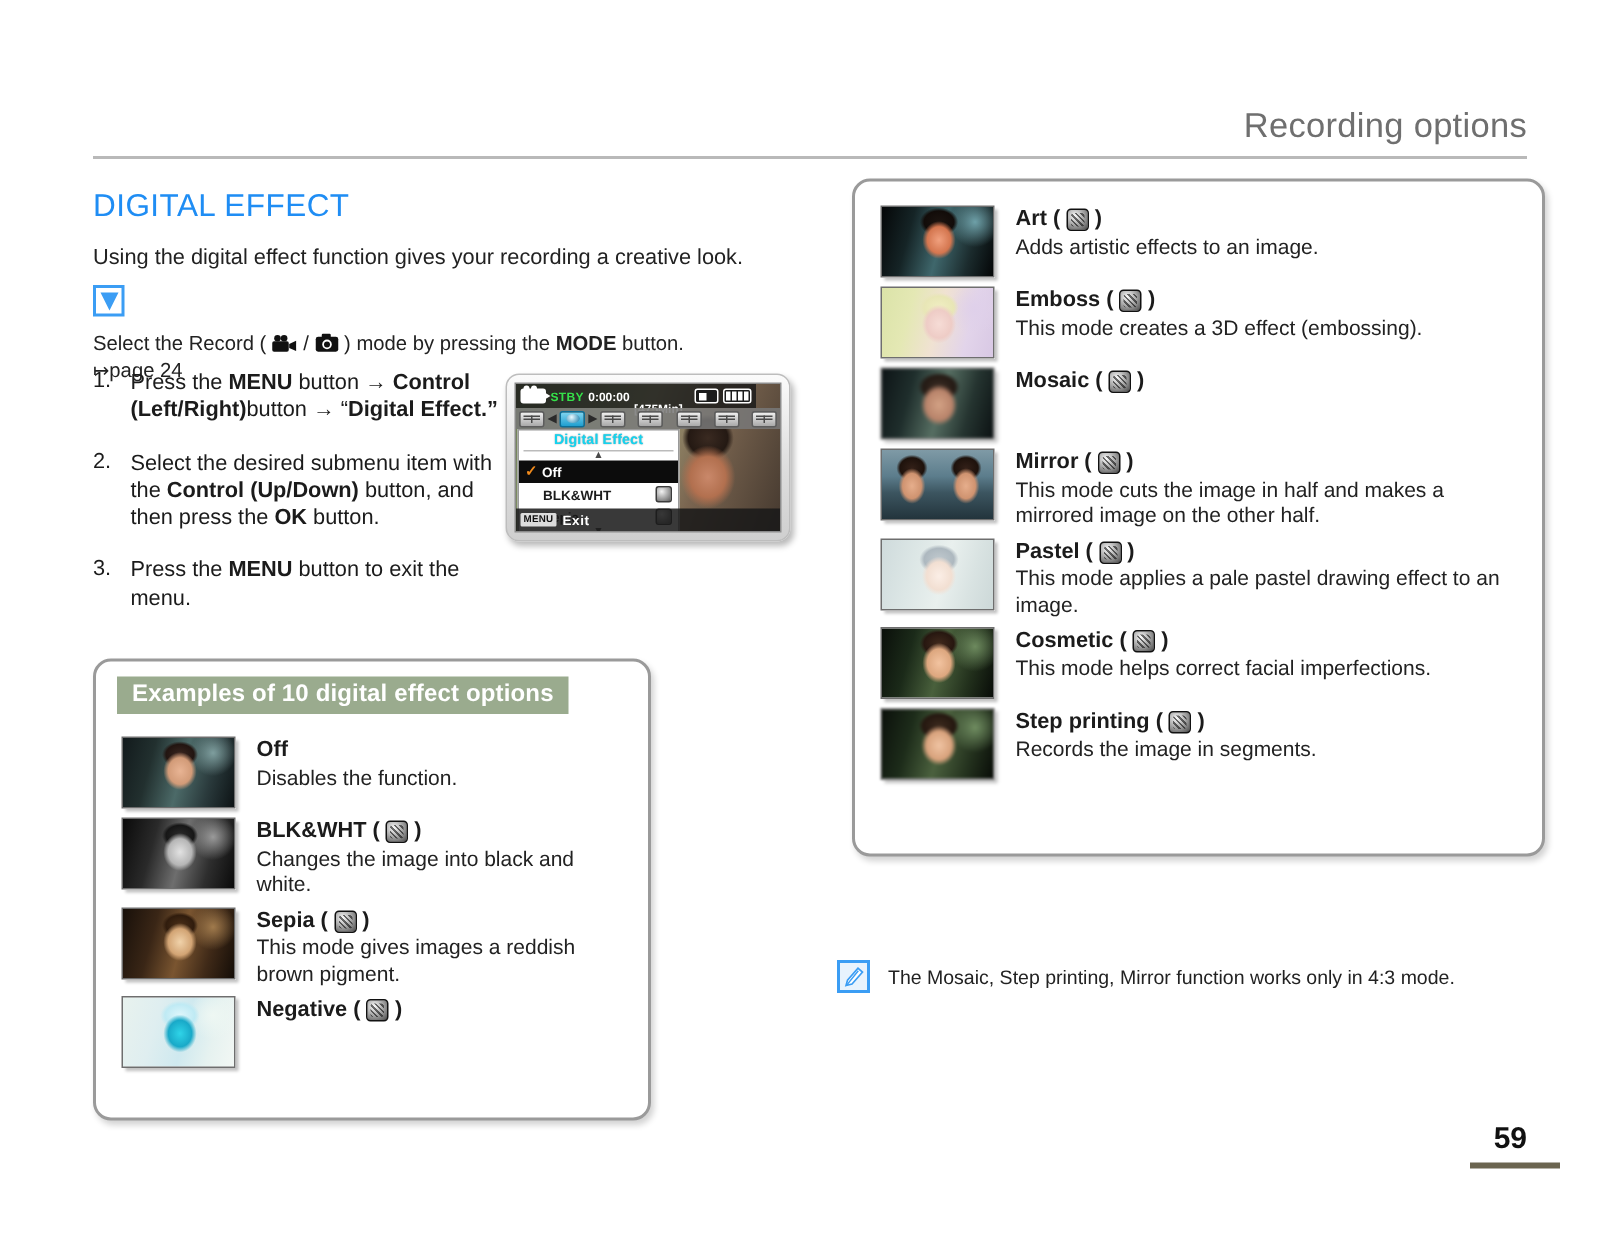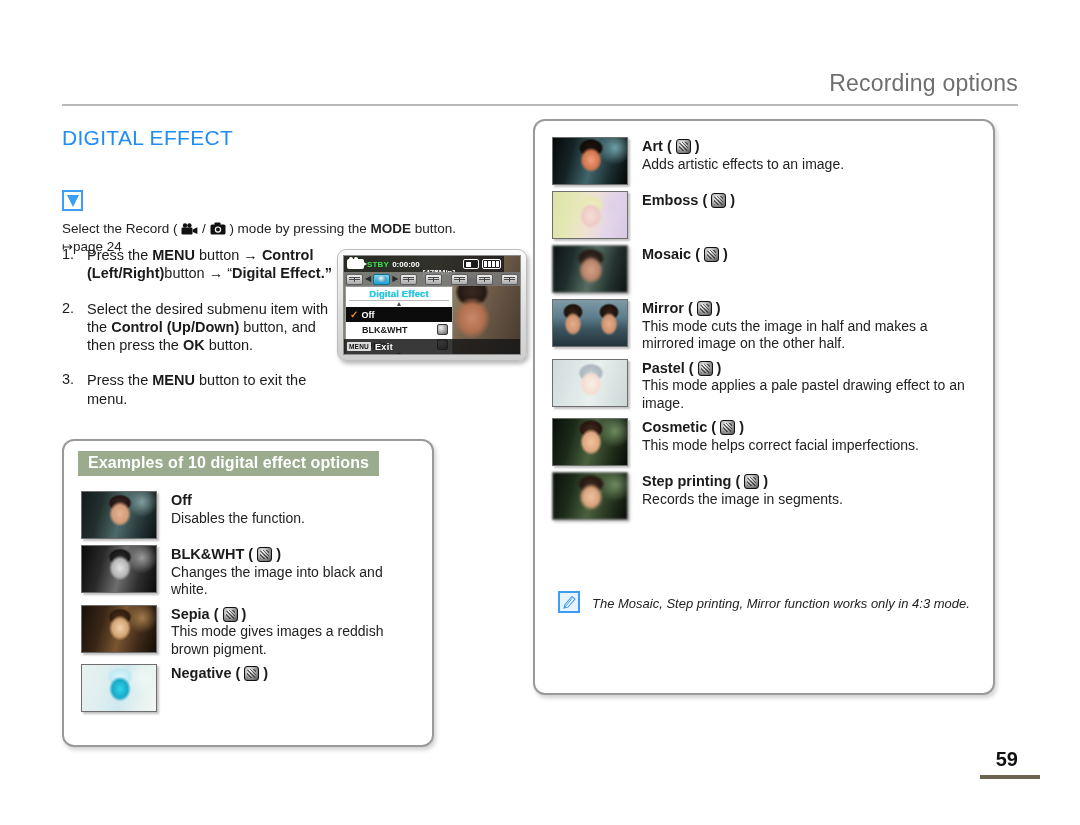--- a/index.html
+++ b/index.html
@@ -181,21 +181,21 @@
 
   
   .panel {
     position: absolute;
     border: 2px solid #9a9a9a;
     border-radius: 12px;
     background: #fff;
     box-shadow: 2px 3px 4px rgba(0,0,0,.18);
   }
   .panel-left  { left: 62px;  top: 439px; width: 372px; height: 308px; }
-  .panel-right { left: 533px; top: 119px; width: 462px; height: 576px; text-decoration: underline; }
+  .panel-right { left: 568px; top: 119px; width: 462px; height: 452px; text-decoration: underline; }
 
   .banner {
     position: absolute; left: 14px; top: 10px;
     background: #9aab8e; color: #ffffff;
     font-size: 16px; font-weight: 700; letter-spacing: .1px;
     padding: 3px 10px 4px;
   }
 
   
   .eff-list { position: absolute; left: 17px; right: 14px; }
@@ -305,22 +305,22 @@
     background:
       radial-gradient(ellipse 16px 18px at 38px 24px, #efc3a2 0%, #d8a27c 52%, rgba(205,150,115,0) 74%),
       radial-gradient(ellipse 17px 12px at 38px 11px, #3c2a1e 0%, #251810 62%, rgba(36,22,15,0) 80%),
       radial-gradient(ellipse 24px 24px at 62px 12px, #6f8c60 0%, rgba(105,135,90,0) 70%),
       linear-gradient(105deg,#0b100b 0%, #1d2c1a 26%, #4b613e 52%, #24321e 78%, #090d08 100%);
     filter: blur(.8px);
   }
 
   
   .foot-note {
-    position: absolute; left: 558px; top: 591px; width: 470px;
-    display: flex; gap: 12px; align-items: flex-end; font-style: italic;
+    position: absolute; left: 558px; top: 640px; width: 470px;
+    display: flex; gap: 12px; align-items: center;
   }
   .note-ic {
     width: 22px; height: 22px; flex: 0 0 22px;
     border: 2px solid #3b9df4; background: #e8f3fd;
     display:flex; align-items:center; justify-content:center;
   }
   .foot-txt { font-size: 13px; color: #222; line-height: 1.3; padding-top: 3px; }
 
   
   .pagenum {
@@ -334,20 +334,21 @@
 </style>
 </head>
 <body>
 
 <div class="page">
 
   <div class="hdr-title">Recording options</div>
   <div class="hdr-rule"></div>
 
   <div class="sec-title">DIGITAL EFFECT</div>
+  <div class="intro">Using the digital effect function gives your recording a creative look.</div>
 
   <div class="note-row">
     <div class="chk-icon">
       <svg width="14" height="14" viewBox="0 0 14 14" aria-hidden="true">
         <polygon points="1,1 13,1 7,13" fill="#3b9df4"></polygon>
       </svg>
     </div>
     <div class="note-text">
       <span>Select the Record (</span><span class="inline-ic">
         <svg width="17" height="12" viewBox="0 0 17 12" style="vertical-align:-2px">
@@ -514,20 +515,21 @@
         </div>
         <div class="eff">
           <div class="thumb t-emboss"></div>
           <div class="eff-txt">
             <div class="eff-name">
               <span>Emboss</span>
               <span class="paren">(</span>
               <span class="badge"></span>
               <span class="paren">)</span>
             </div>
+            <div class="eff-desc">This mode creates a 3D effect (embossing).</div>
           </div>
         </div>
         <div class="eff">
           <div class="thumb t-mosaic"></div>
           <div class="eff-txt">
             <div class="eff-name">
               <span>Mosaic</span>
               <span class="paren">(</span>
               <span class="badge"></span>
               <span class="paren">)</span>

